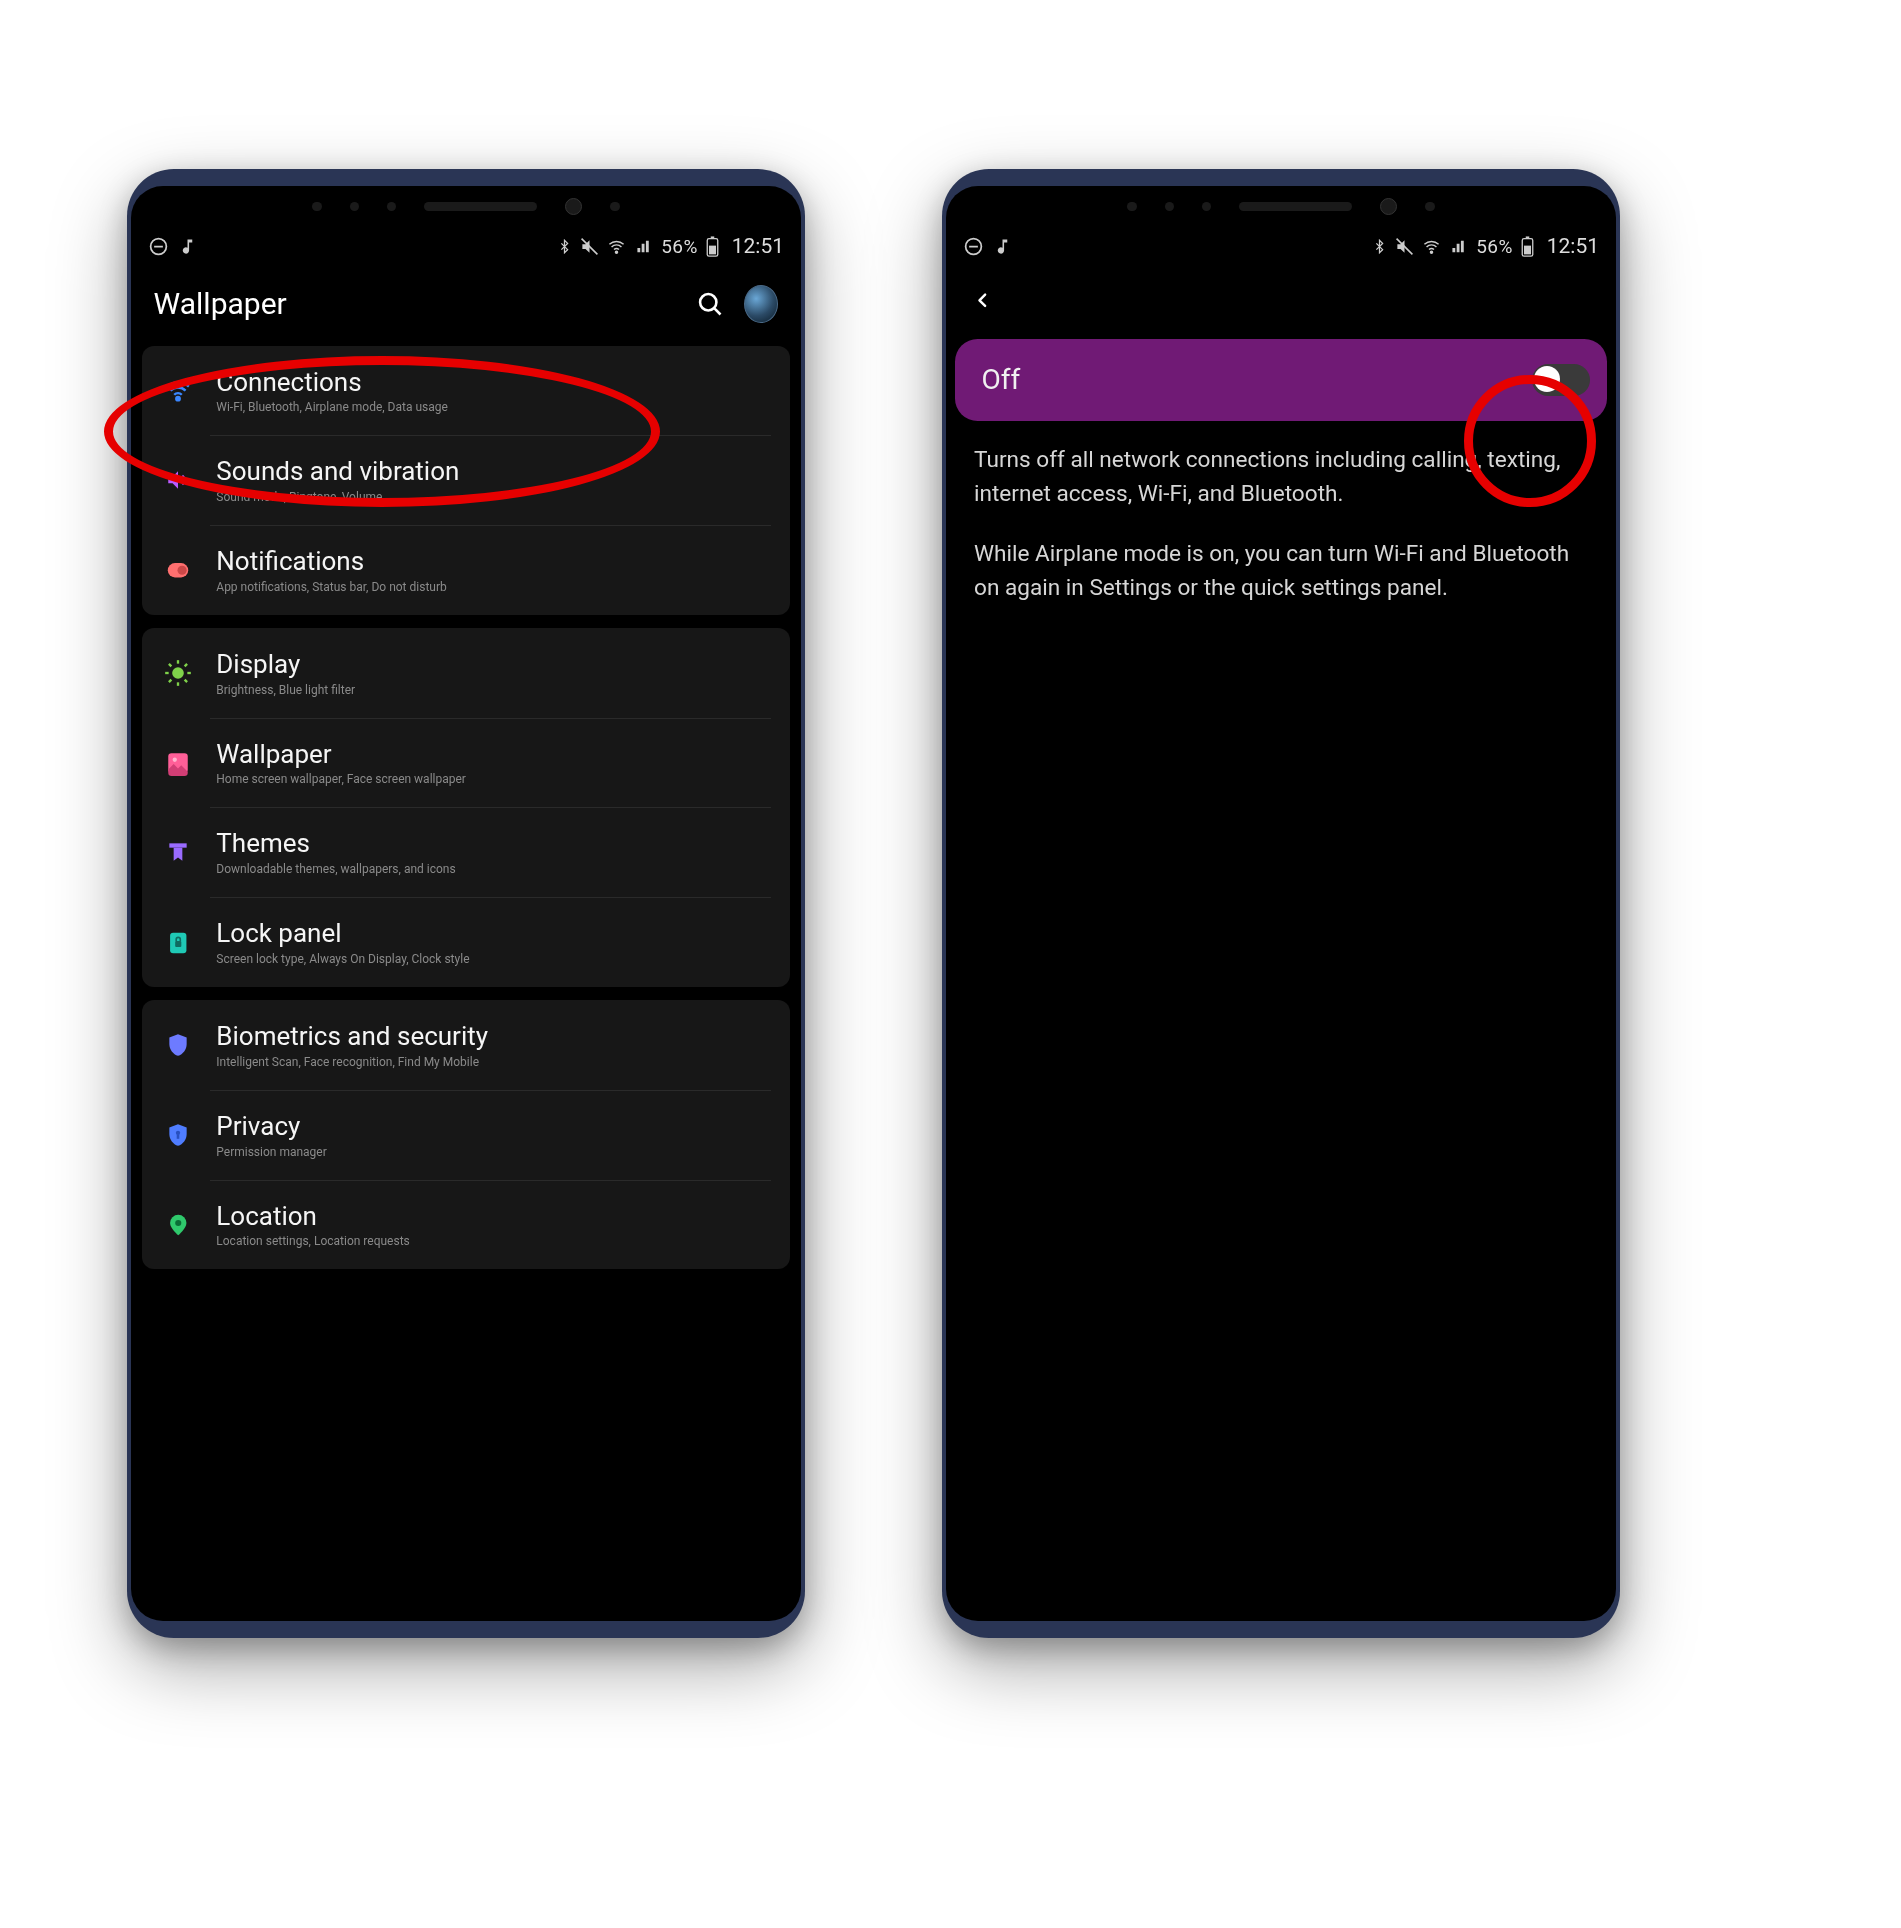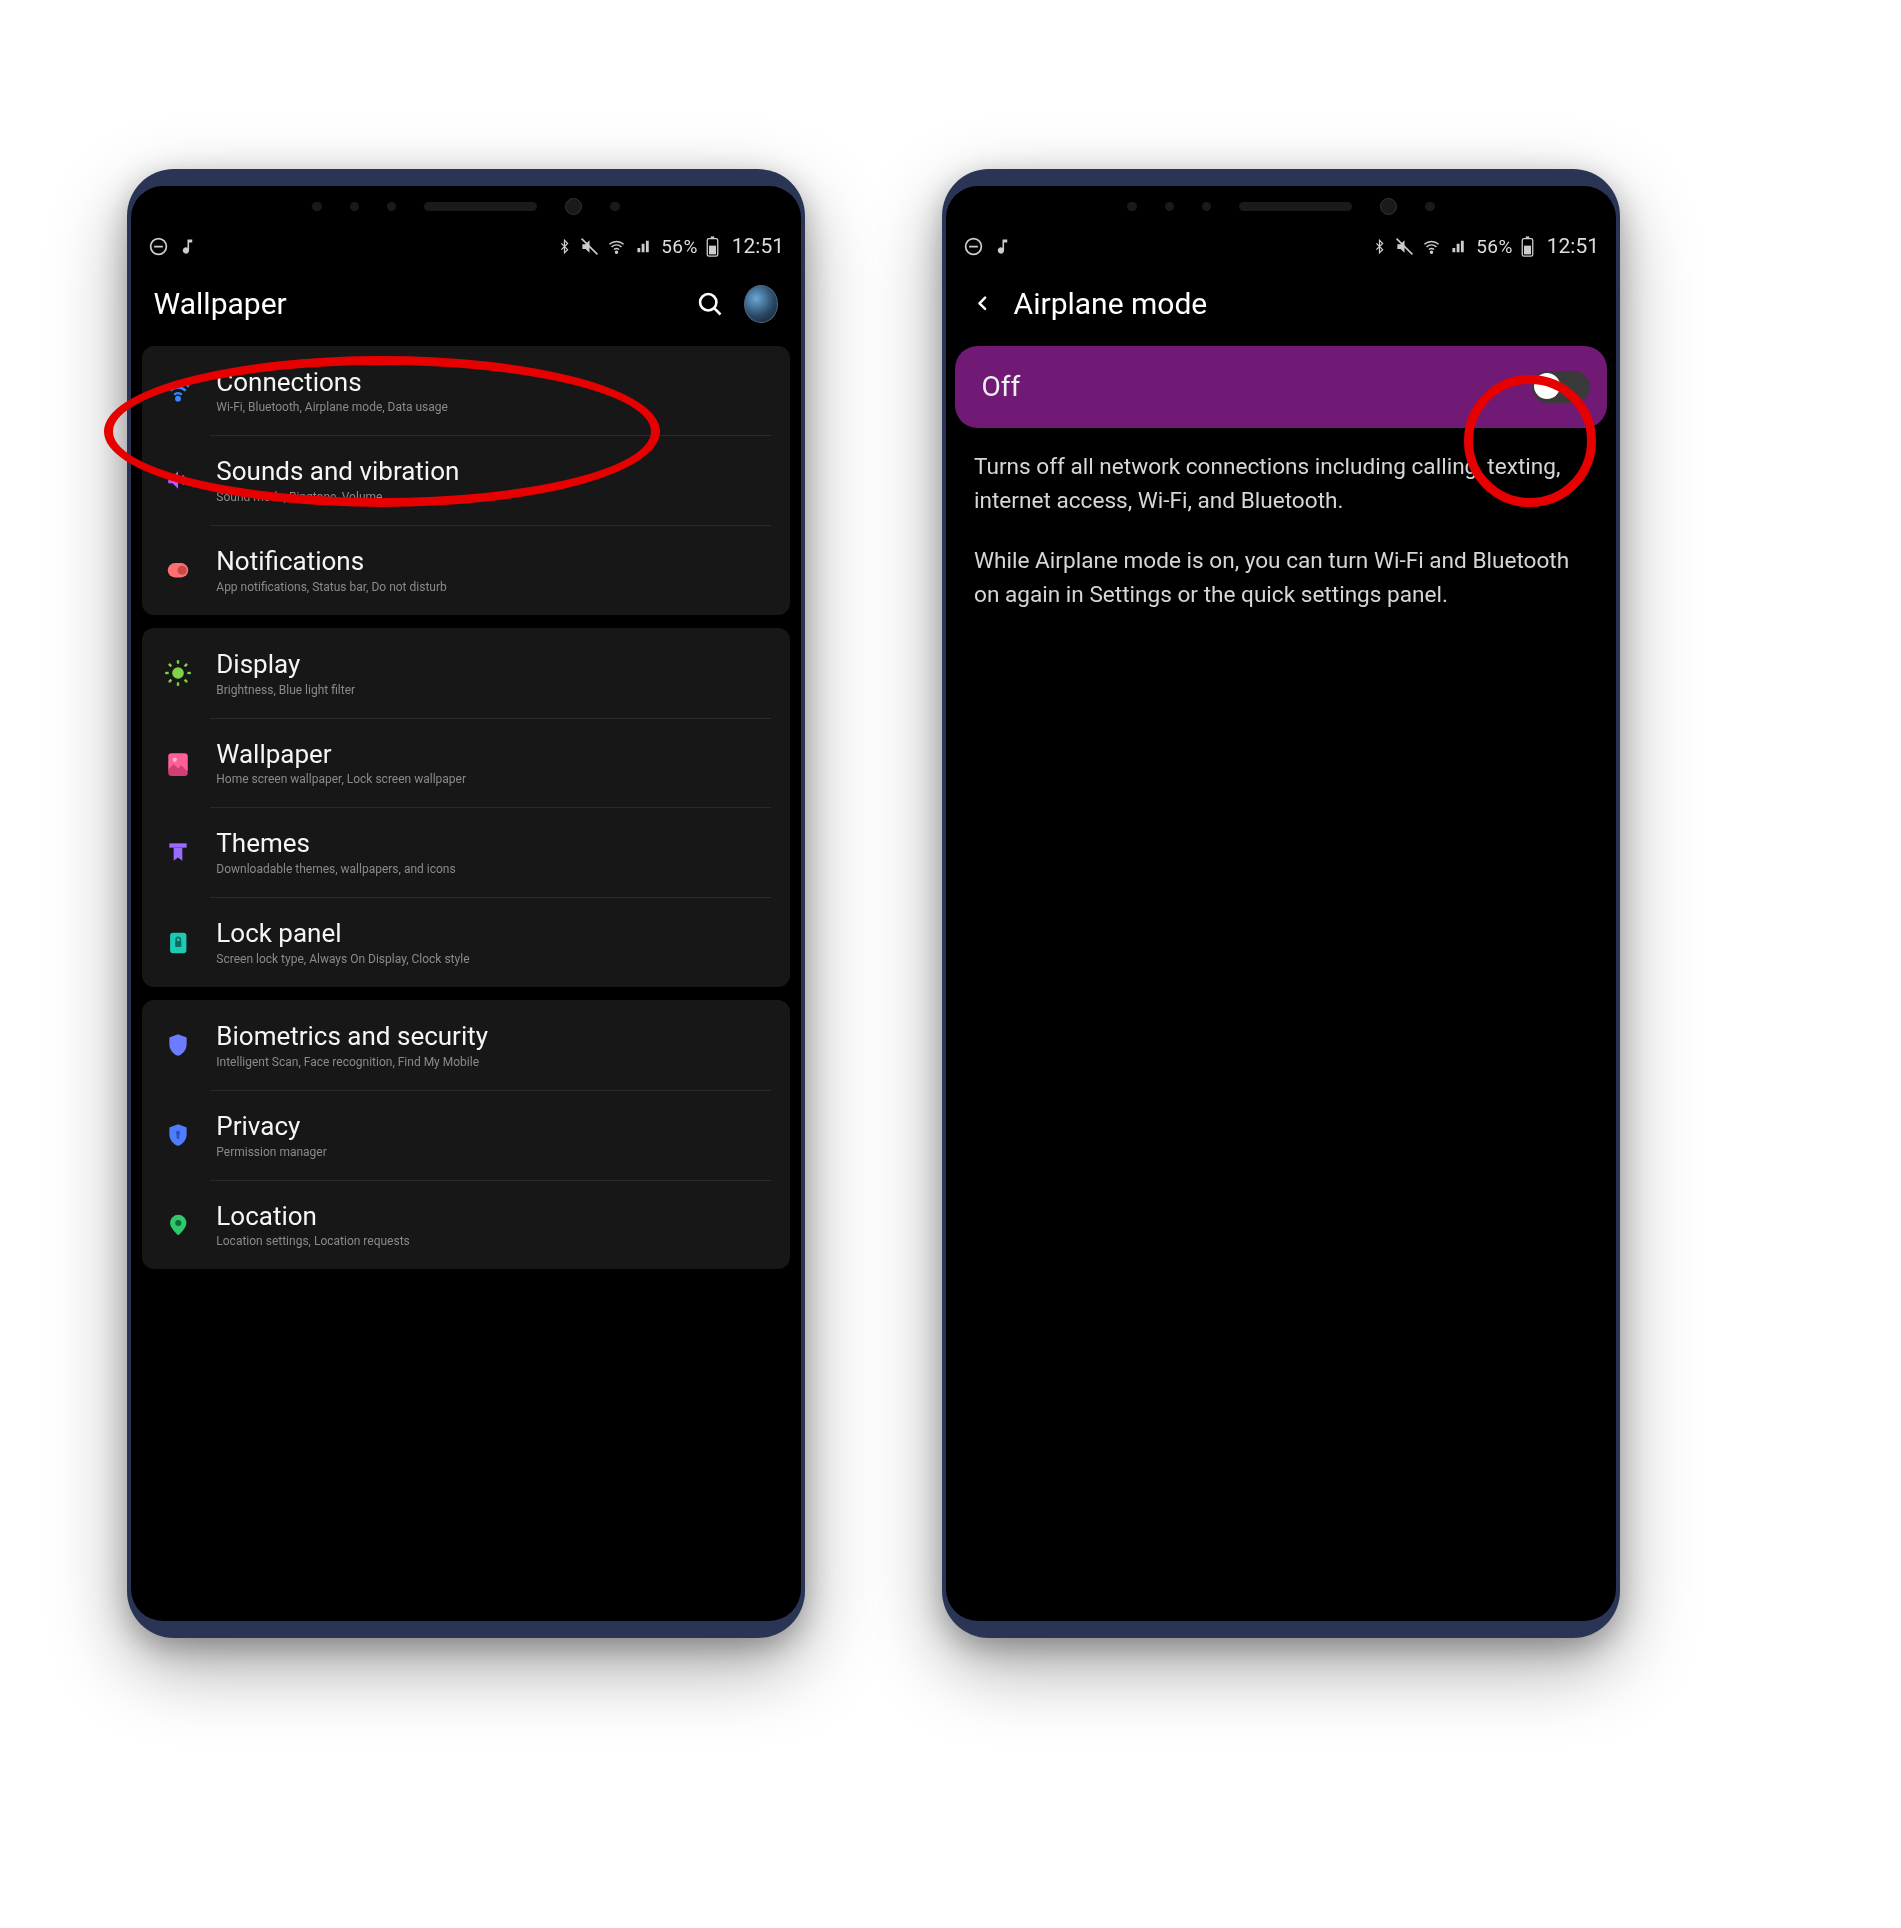--- a/index.html
+++ b/index.html
@@ -308,21 +308,21 @@
           <div class="row">
             <span class="row-icon">
               <svg width="26" height="26" viewBox="0 0 24 24" fill="#ff5f98">
                   <rect x="3" y="3" width="18" height="18" rx="3"></rect>
                   <circle cx="9" cy="9" r="2" fill="#ffb5cf"></circle>
                   <path d="M3 18l5-5 4 4 3-3 6 6v1a3 3 0 0 1-3 3H6a3 3 0 0 1-3-3v-3z" fill="#d23e75"></path>
                 </svg>
             </span>
             <div class="row-text">
               <span class="row-title">Wallpaper</span>
-              <span class="row-sub">Home screen wallpaper, Lock screen wallpaper</span>
+              <span class="row-sub">Home screen wallpaper, Face screen wallpaper</span>
             </div>
           </div>
           <div class="row">
             <span class="row-icon">
               <svg width="26" height="28" viewBox="0 0 24 24" fill="#9a6bff">
                   <path d="M4 4h16v4H4z"></path>
                   <path d="M8 8h8v12l-4-3-4 3V8z"></path>
                 </svg>
             </span>
             <div class="row-text">
@@ -449,21 +449,20 @@
           <span class="time">12:51</span>
         </div>
       </div>
 
       <div class="app-header">
         <span class="back-chevron">
           <svg width="22.6" height="22.6" viewBox="0 0 24 24" fill="none" stroke="#fff" stroke-width="2.6" stroke-linecap="round" stroke-linejoin="round">
               <polyline points="15 18 9 12 15 6"></polyline>
             </svg>
         </span>
-        <span class="title">Airplane mode</span>
       </div>
 
       <div class="toggle-row">
         <span class="toggle-label">Off</span>
         <span class="toggle">
           <span class="knob"></span>
         </span>
       </div>
 
       <div class="desc">

